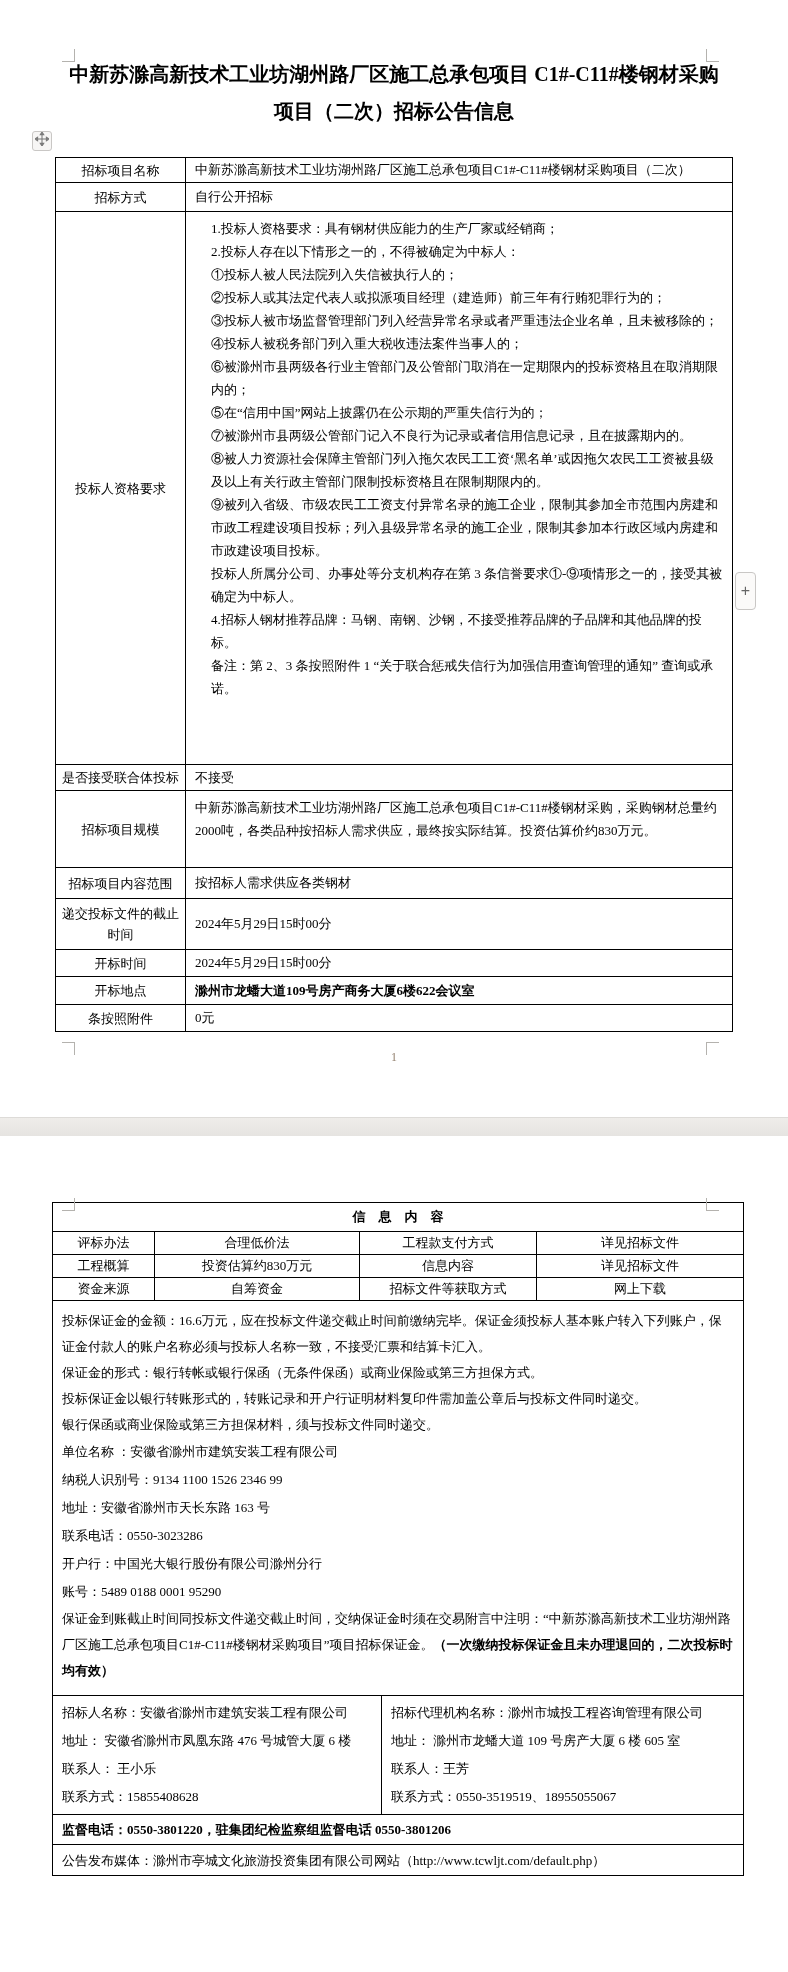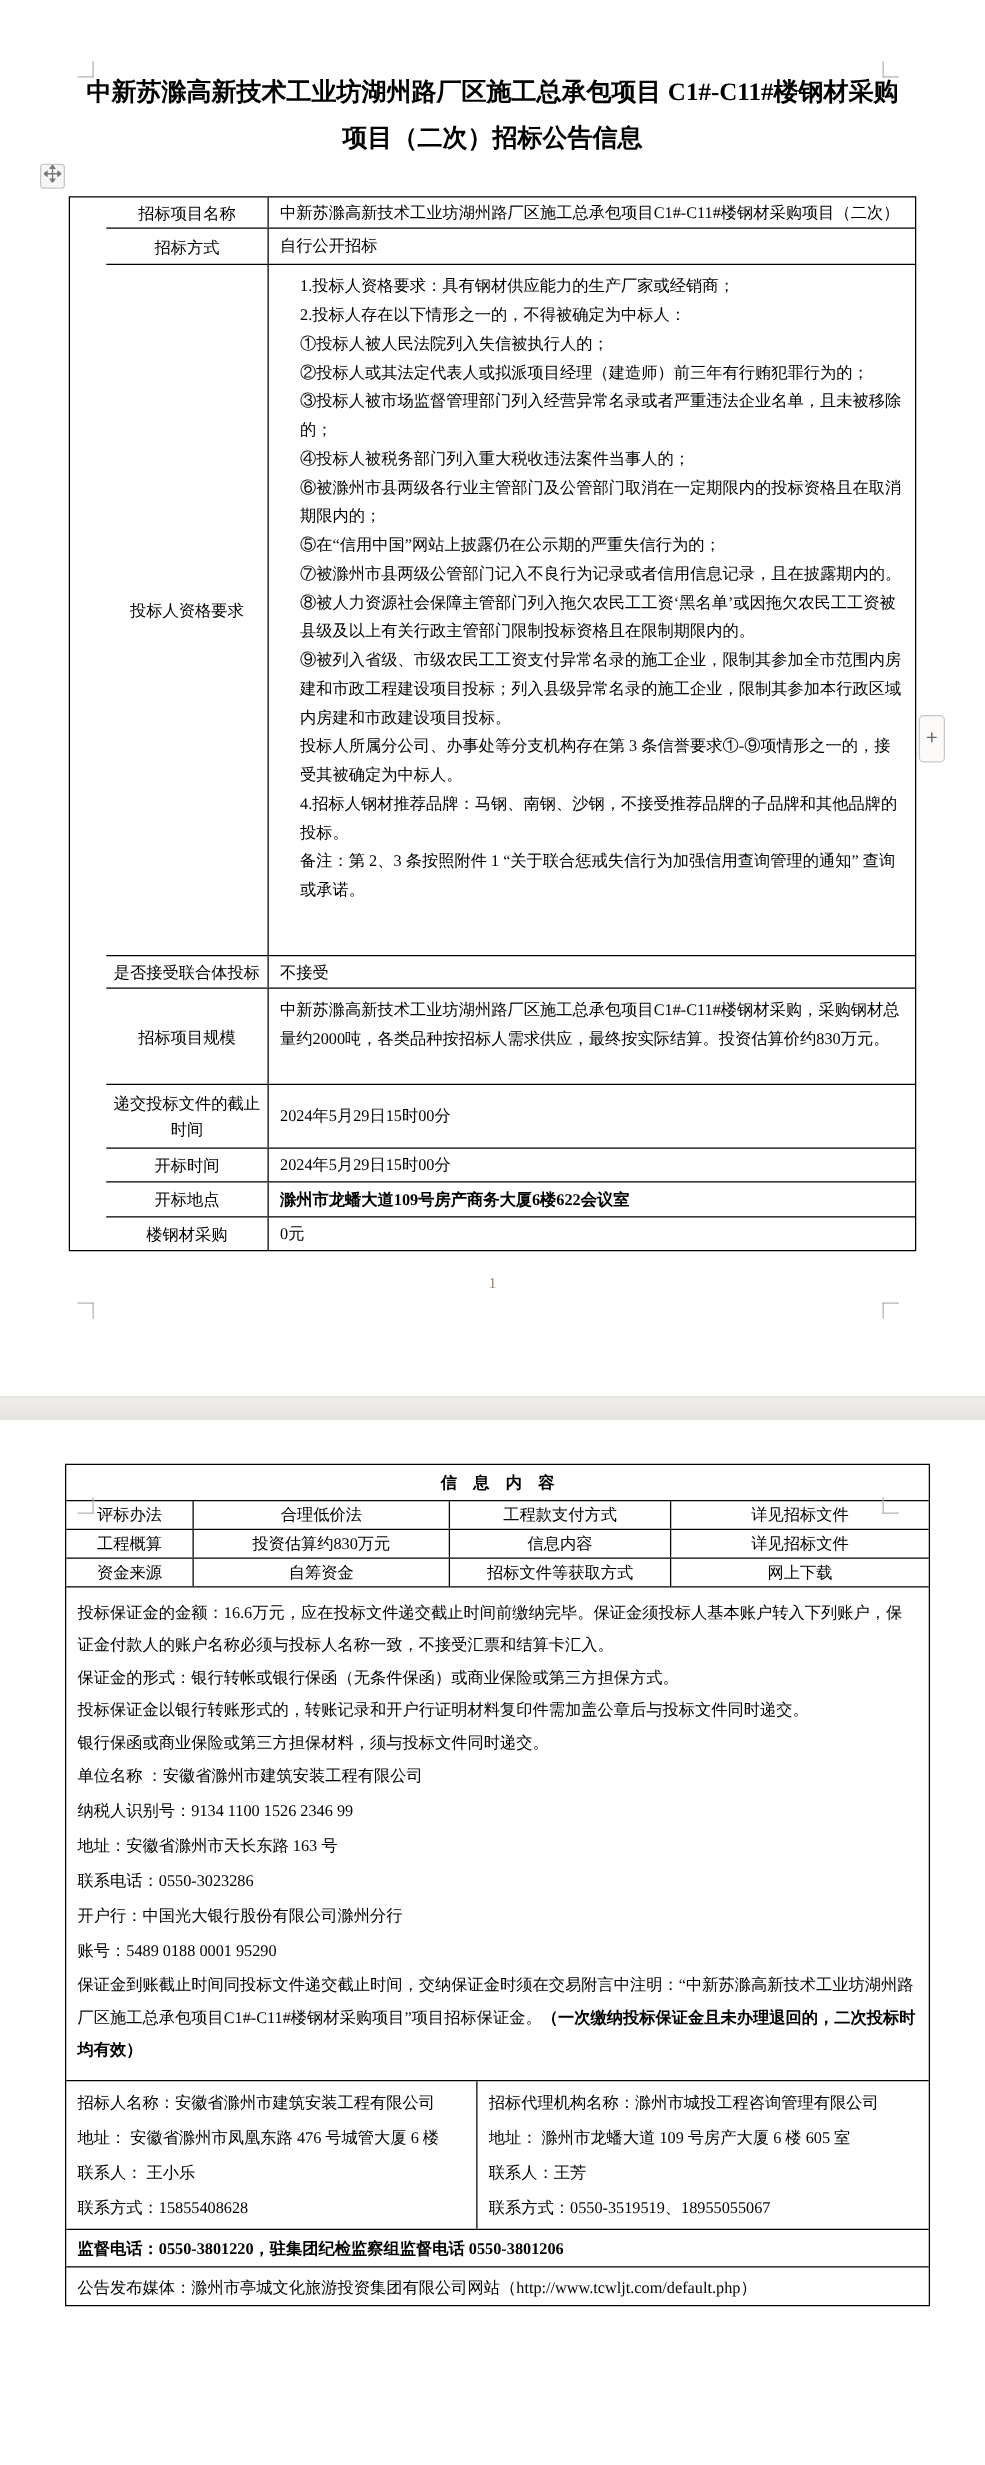--- a/index.html
+++ b/index.html
@@ -35,21 +35,21 @@
     font-family: "Liberation Sans", sans-serif; font-size: 16px; color: #666;
     cursor: pointer;
   }
   
   .title {
     padding-top: 56px; width: 660px; margin: 0 auto;
     font-size: 20px; font-weight: bold; text-align: center; line-height: 37px;
   }
   .table1 {
     margin: 27px 0 0 55px; width: 678px;
-    border: 1px solid #000; font-size: 13px; padding-left: 29px;
+    border: 1px solid #000; font-size: 13px;
   }
   .t1-row { display: flex; }
   .t1-row + .t1-row { border-top: 1px solid #000; }
   .t1-label {
     width: 130px; flex: 0 0 130px; border-right: 1px solid #000;
     display: flex; align-items: center; justify-content: center;
     text-align: center; line-height: 21px; overflow: hidden;
   }
   .t1-value {
     flex: 1; padding: 1px 9px; display: flex; align-items: center; overflow: hidden;
@@ -157,34 +157,38 @@
     </div>
   </div>
   <div class="t1-row h26">
     <div class="t1-label">是否接受联合体投标</div>
     <div class="t1-value">不接受</div>
   </div>
   <div class="t1-row h77">
     <div class="t1-label">招标项目规模</div>
     <div class="t1-value block">中新苏滁高新技术工业坊湖州路厂区施工总承包项目C1#-C11#楼钢材采购，采购钢材总量约2000吨，各类品种按招标人需求供应，最终按实际结算。投资估算价约830万元。</div>
   </div>
+  <div class="t1-row h31">
+    <div class="t1-label">招标项目内容范围</div>
+    <div class="t1-value">按招标人需求供应各类钢材</div>
+  </div>
   <div class="t1-row h51">
     <div class="t1-label">递交投标文件的截止时间</div>
     <div class="t1-value">2024年5月29日15时00分</div>
   </div>
   <div class="t1-row h27">
     <div class="t1-label">开标时间</div>
     <div class="t1-value">2024年5月29日15时00分</div>
   </div>
   <div class="t1-row h28">
     <div class="t1-label">开标地点</div>
     <div class="t1-value bold">滁州市龙蟠大道109号房产商务大厦6楼622会议室</div>
   </div>
   <div class="t1-row h27">
-    <div class="t1-label">楼钢材采购</div>
+    <div class="t1-label">条按照附件</div>
     <div class="t1-value">0元</div>
   </div>
 </div>
 
 <div class="page-num">1</div>
 
 <div class="table2">
   <div class="t2-header">信息内容</div>
 
   <div class="t2-grid">

